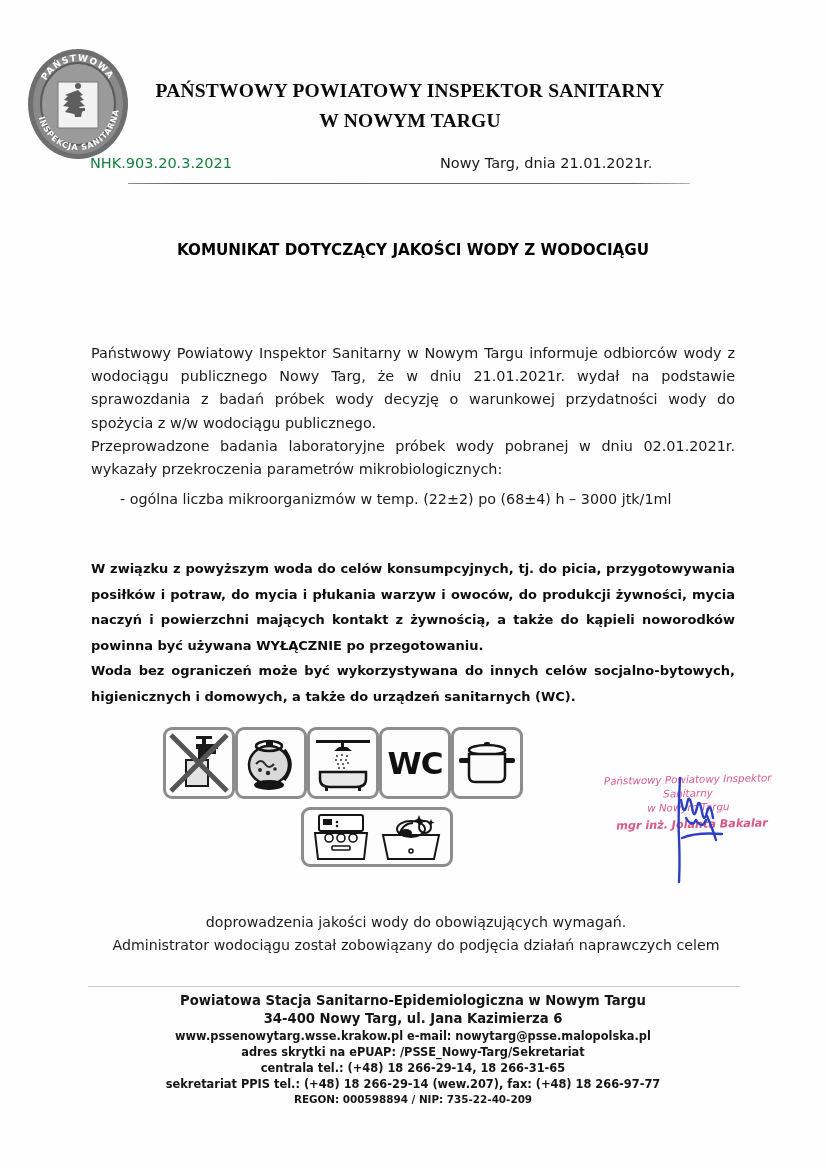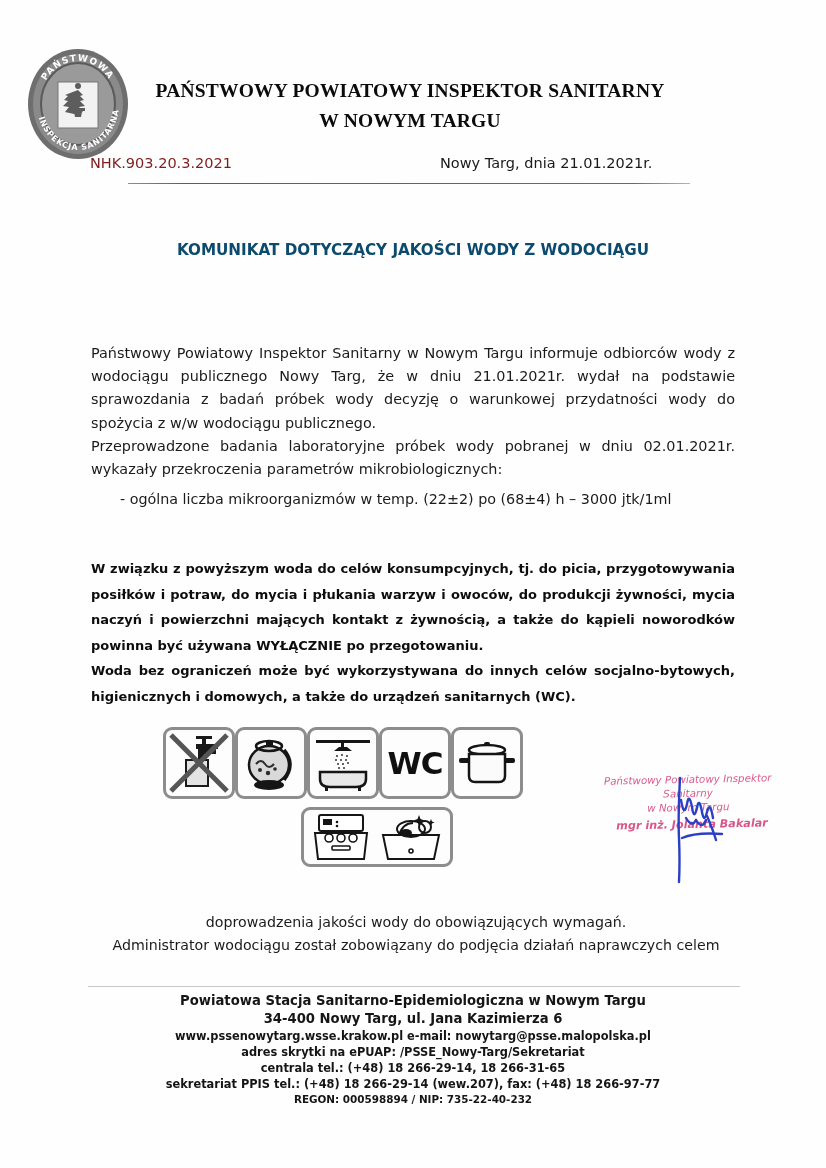--- a/index.html
+++ b/index.html
@@ -70,41 +70,41 @@
     top: 155px;
     left: 0;
     width: 826px;
     height: 22px;
   }
   .ref-no {
     position: absolute;
     left: 90px;
     top: 0;
     font-size: 14.5px;
-    color: #7f1d1d;
+    color: #15803d;
   }
   .ref-place {
     position: absolute;
     left: 440px;
     top: 0;
     font-size: 14.5px;
     color: #1a1a1a;
   }
 
   
   .doc-title {
     position: absolute;
     top: 236px;
     left: 93px;
     width: 640px;
     text-align: center;
     font-weight: bold;
     font-size: 15.2px;
     line-height: 29px;
-    color: #0c4a6e;
+    color: #000000;
   }
   .doc-title span { display: block; }
 
   
   .body-block {
     position: absolute;
     left: 91px;
     top: 342px;
     width: 644px;
     font-size: 14.4px;
@@ -446,16 +446,16 @@
   </div>
 
   <div class="footer-rule"></div>
   <div class="footer">
     <div class="f-l1">Powiatowa Stacja Sanitarno-Epidemiologiczna w Nowym Targu</div>
     <div class="f-l2">34-400 Nowy Targ, ul. Jana Kazimierza 6</div>
     <div class="f-l3">www.pssenowytarg.wsse.krakow.pl e-mail: nowytarg@psse.malopolska.pl</div>
     <div class="f-l4">adres skrytki na ePUAP: /PSSE_Nowy-Targ/Sekretariat</div>
     <div class="f-l5">centrala tel.: (+48) 18 266-29-14, 18 266-31-65</div>
     <div class="f-l6">sekretariat PPIS tel.: (+48) 18 266-29-14 (wew.207), fax: (+48) 18 266-97-77</div>
-    <div class="f-l7">REGON: 000598894 / NIP: 735-22-40-232</div>
+    <div class="f-l7">REGON: 000598894 / NIP: 735-22-40-209</div>
   </div>
 
 </div>
 
 </body></html>

